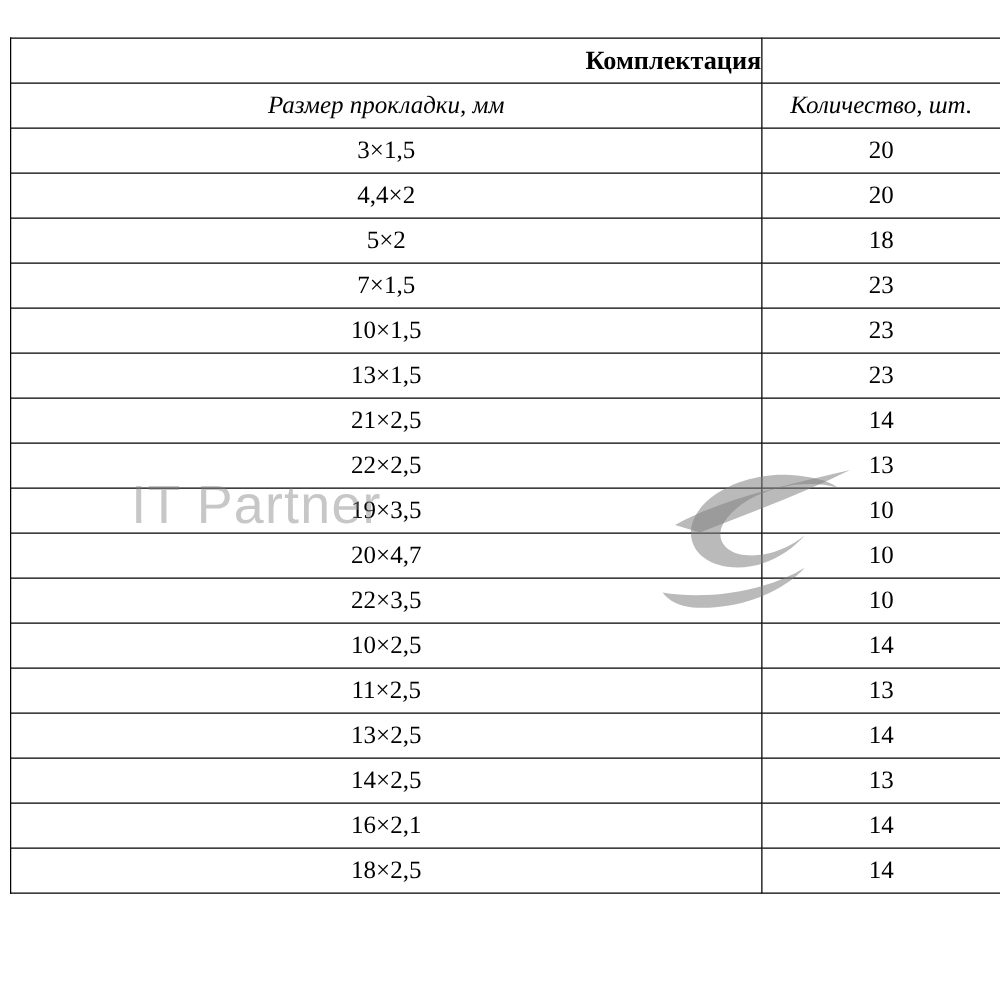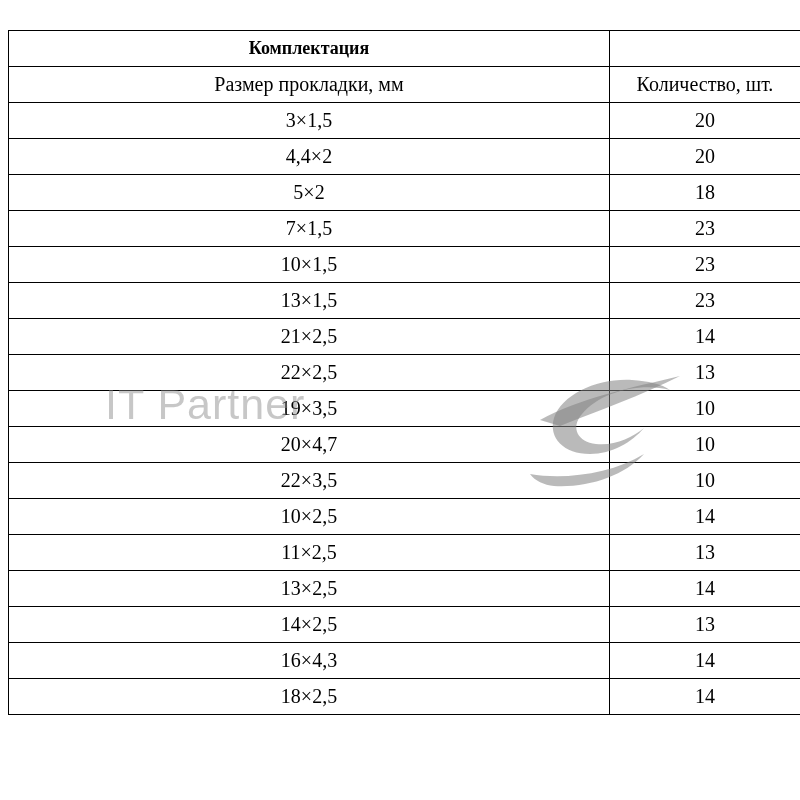--- a/index.html
+++ b/index.html
@@ -65,37 +65,39 @@
     height: 35px;
     line-height: 35px;
     text-align: center;
     vertical-align: middle;
     font-size: 20px;
     font-weight: 400;
     background: transparent;
   }
   table.spec th.title-cell {
     font-weight: bold;
-    font-size: 18px;
+    font-size: 21px;
     font-family: "Liberation Serif", serif;
+    text-align: right;
   }
   table.spec td.col-size, table.spec th.col-size {
     width: 600px;
   }
   table.spec td.col-qty, table.spec th.col-qty {
     width: 190px;
   }
   .blank-cell {
     border-left: 1px solid #000000;
     border-top: 1px solid #000000;
     border-right: 1px solid #000000;
     border-bottom: 1px solid #000000;
   }
   .hdr-row td {
     font-size: 20px;
+    font-style: italic;
   }
 </style>
 </head>
 <body>
 
 <div id="page">
 
   <div id="watermark">
     <div class="wm-text">IT Partner</div>
     <svg width="170" height="120" viewBox="0 0 170 120">
@@ -172,21 +174,21 @@
       </tr>
       <tr>
         <td class="col-size">13×2,5</td>
         <td class="col-qty">14</td>
       </tr>
       <tr>
         <td class="col-size">14×2,5</td>
         <td class="col-qty">13</td>
       </tr>
       <tr>
-        <td class="col-size">16×4,3</td>
+        <td class="col-size">16×2,1</td>
         <td class="col-qty">14</td>
       </tr>
       <tr>
         <td class="col-size">18×2,5</td>
         <td class="col-qty">14</td>
       </tr>
     </tbody>
   </table>
 
 </div>

